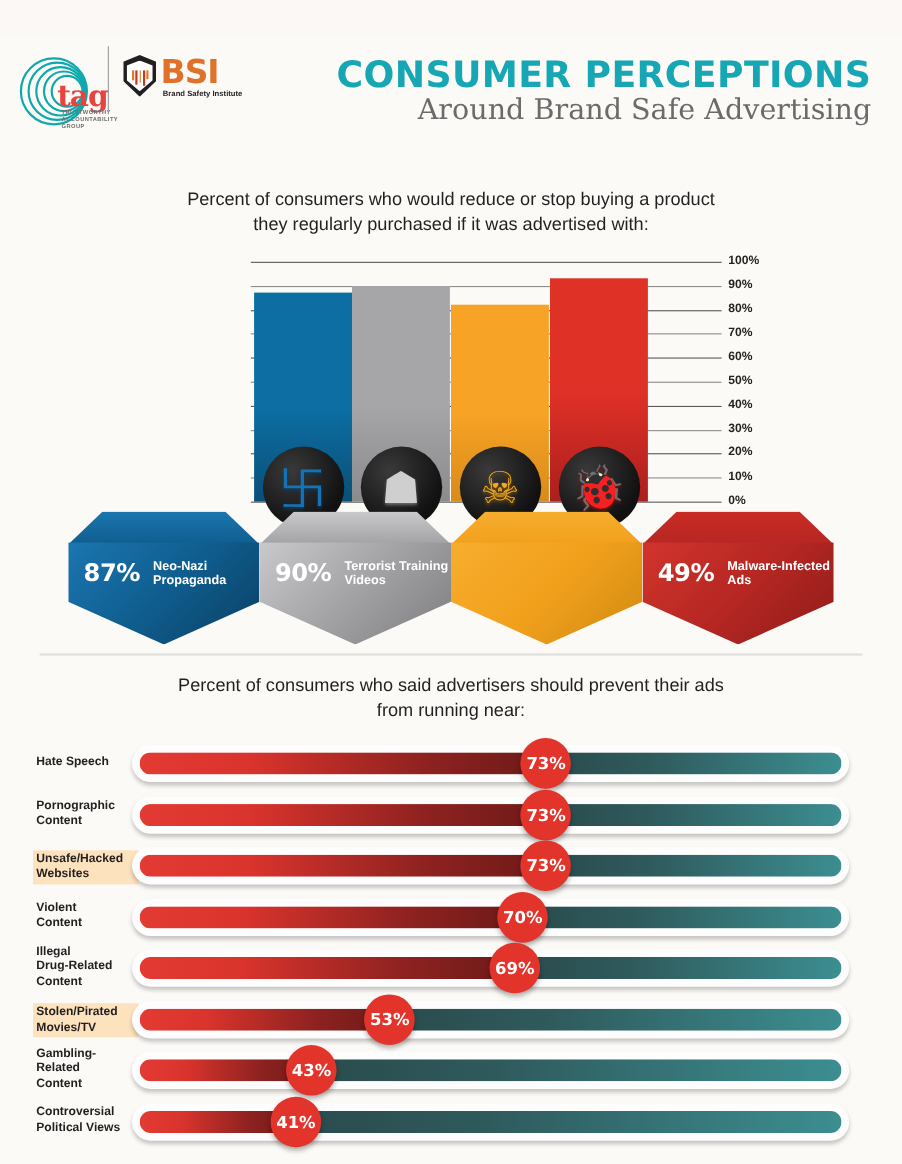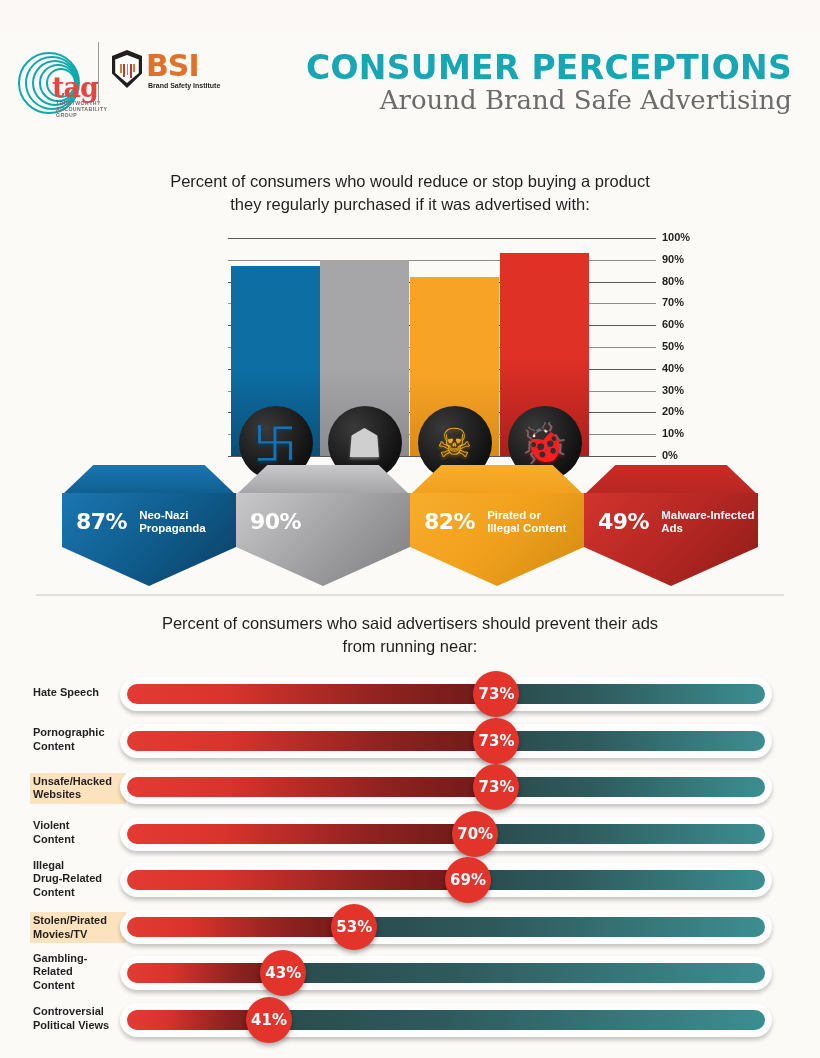--- a/index.html
+++ b/index.html
@@ -192,27 +192,24 @@
       <div class="chev-top" style="left: 62px; width: 174px; background: linear-gradient(rgb(27, 118, 176), rgb(15, 93, 142));"></div>
       <div class="chev" style="left: 62px; width: 174px; background: linear-gradient(135deg, rgb(27, 118, 176) 0%, rgb(15, 93, 142) 50%, rgb(11, 63, 99) 100%);"></div>
       <div class="pillrow" style="left: 62px; width: 174px;">
         <div class="pct" style="margin-left: 14px;">87%</div>
         <div class="plbl" style="margin-left: 12px;">Neo-Nazi<br>Propaganda</div>
       </div>
       <div class="chev-top" style="left: 236px; width: 174px; background: linear-gradient(rgb(201, 201, 203), rgb(162, 162, 164));"></div>
       <div class="chev" style="left: 236px; width: 174px; background: linear-gradient(135deg, rgb(201, 201, 203) 0%, rgb(162, 162, 164) 50%, rgb(125, 125, 127) 100%);"></div>
       <div class="pillrow" style="left: 236px; width: 174px;">
         <div class="pct" style="margin-left: 14px;">90%</div>
+        <div class="plbl" style="margin-left: 12px;">Terrorist Training<br>Videos</div>
       </div>
       <div class="chev-top" style="left: 410px; width: 174px; background: linear-gradient(rgb(247, 173, 45), rgb(241, 160, 28));"></div>
       <div class="chev" style="left: 410px; width: 174px; background: linear-gradient(135deg, rgb(247, 173, 45) 0%, rgb(241, 160, 28) 50%, rgb(208, 138, 17) 100%);"></div>
-      <div class="pillrow" style="left: 410px; width: 174px;">
-        <div class="pct" style="margin-left: 14px;">82%</div>
-        <div class="plbl" style="margin-left: 12px;">Pirated or<br>Illegal Content</div>
-      </div>
       <div class="chev-top" style="left: 584px; width: 174px; background: linear-gradient(rgb(201, 43, 36), rgb(182, 39, 35));"></div>
       <div class="chev" style="left: 584px; width: 174px; background: linear-gradient(135deg, rgb(209, 52, 44) 0%, rgb(182, 39, 35) 50%, rgb(142, 28, 25) 100%);"></div>
       <div class="pillrow" style="left: 584px; width: 174px;">
         <div class="pct" style="margin-left: 14px;">49%</div>
         <div class="plbl" style="margin-left: 12px;">Malware-Infected<br>Ads</div>
       </div>
     </div>
 
   <div class="hr"></div>
 

